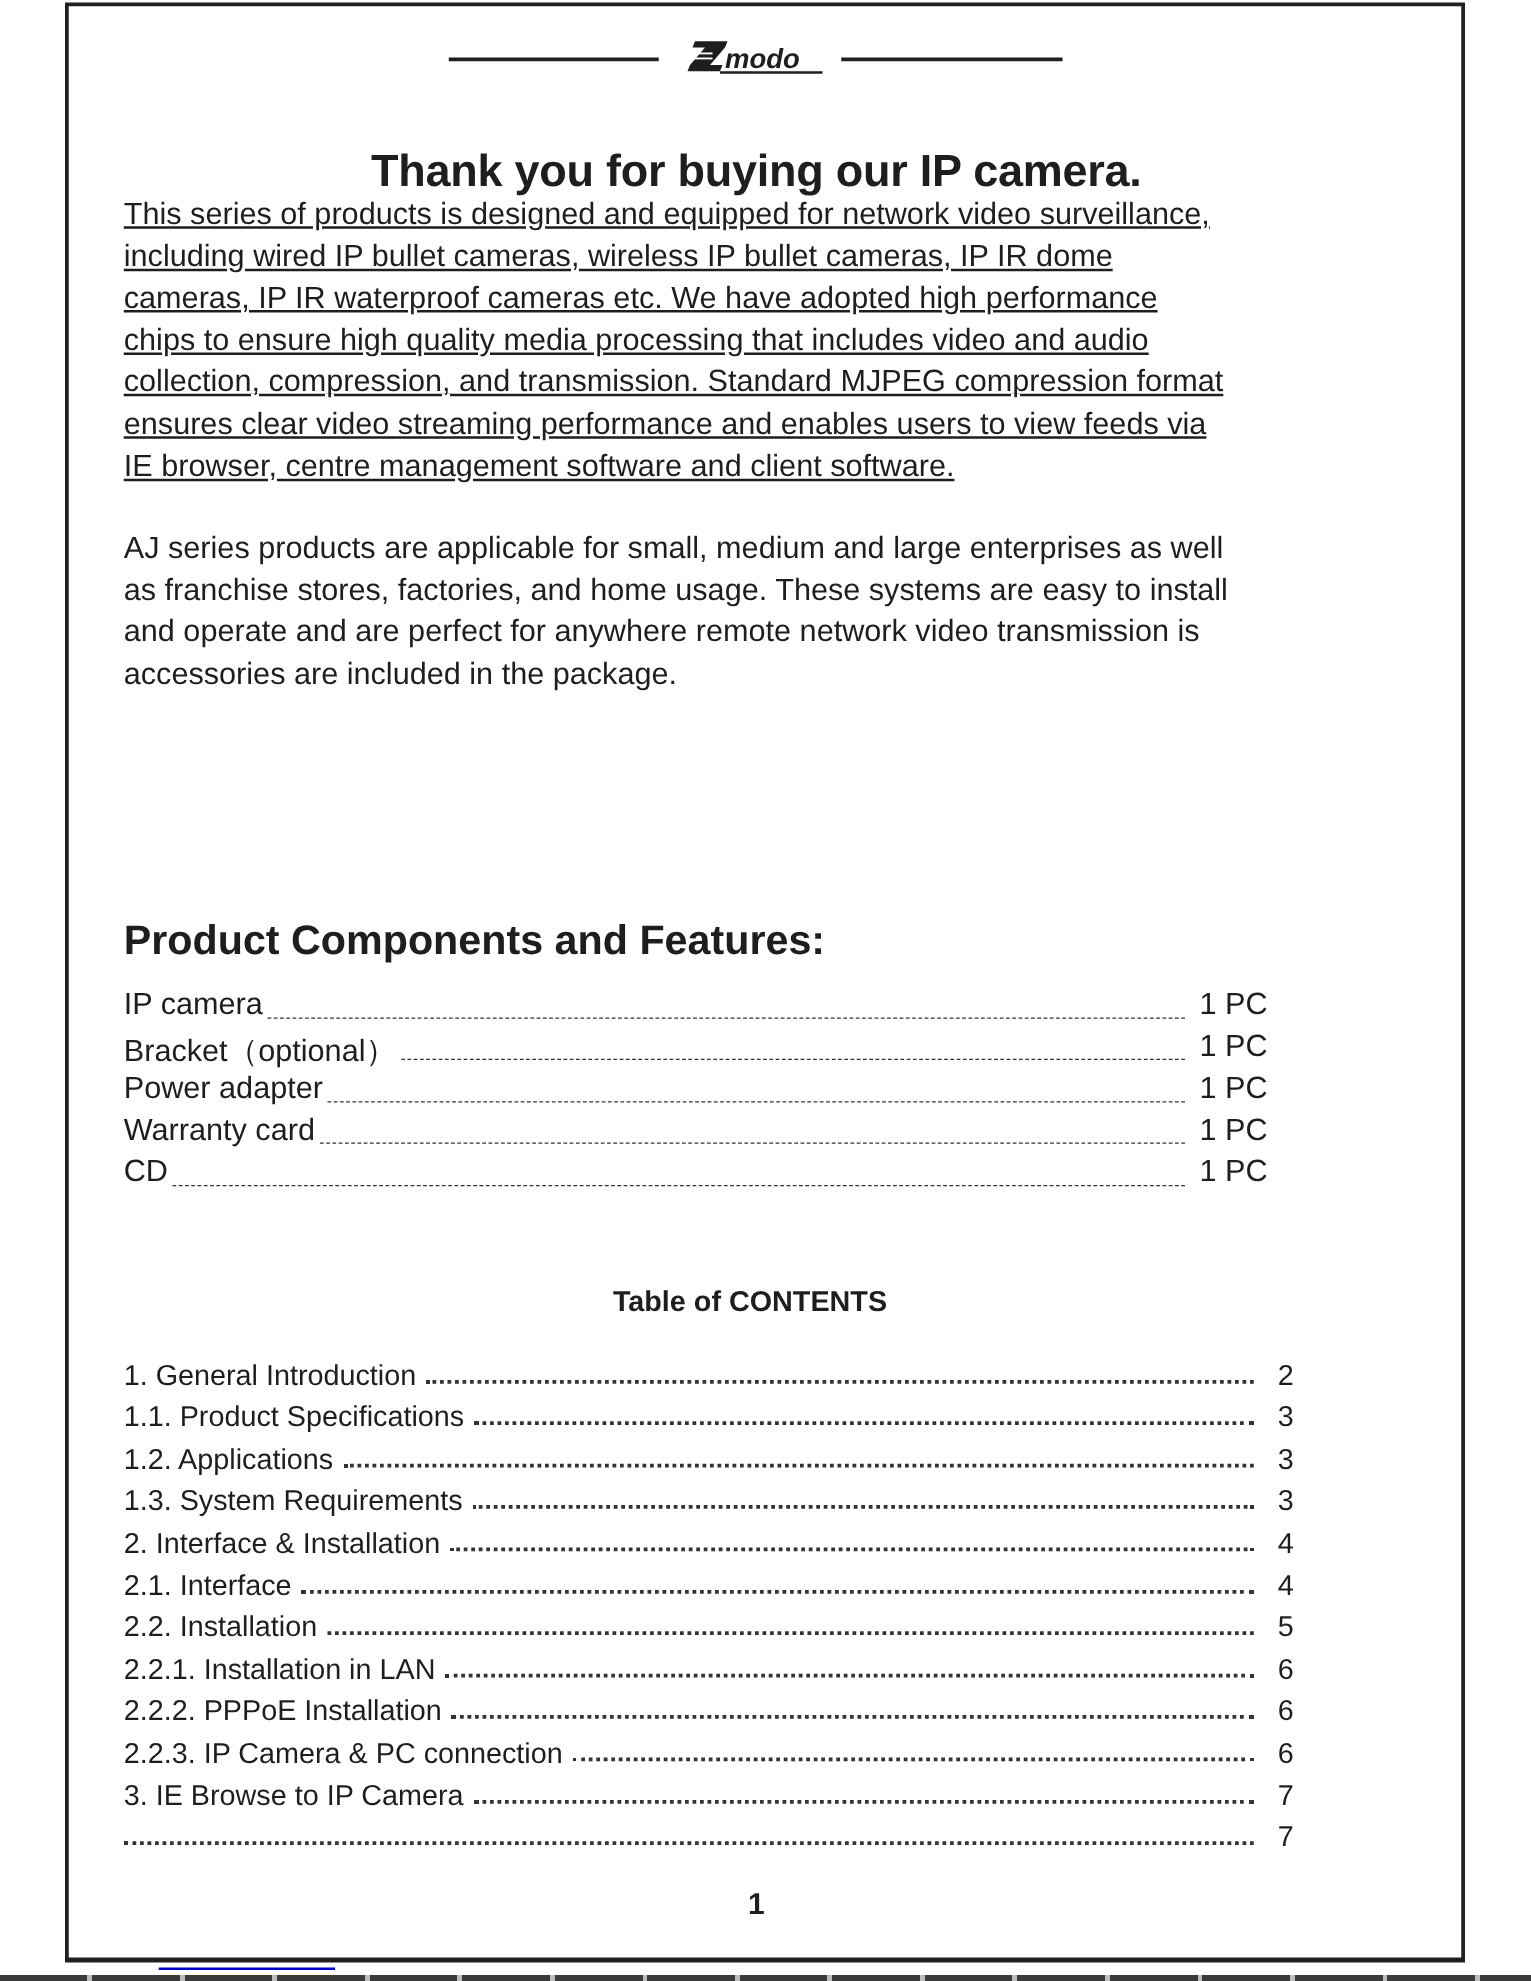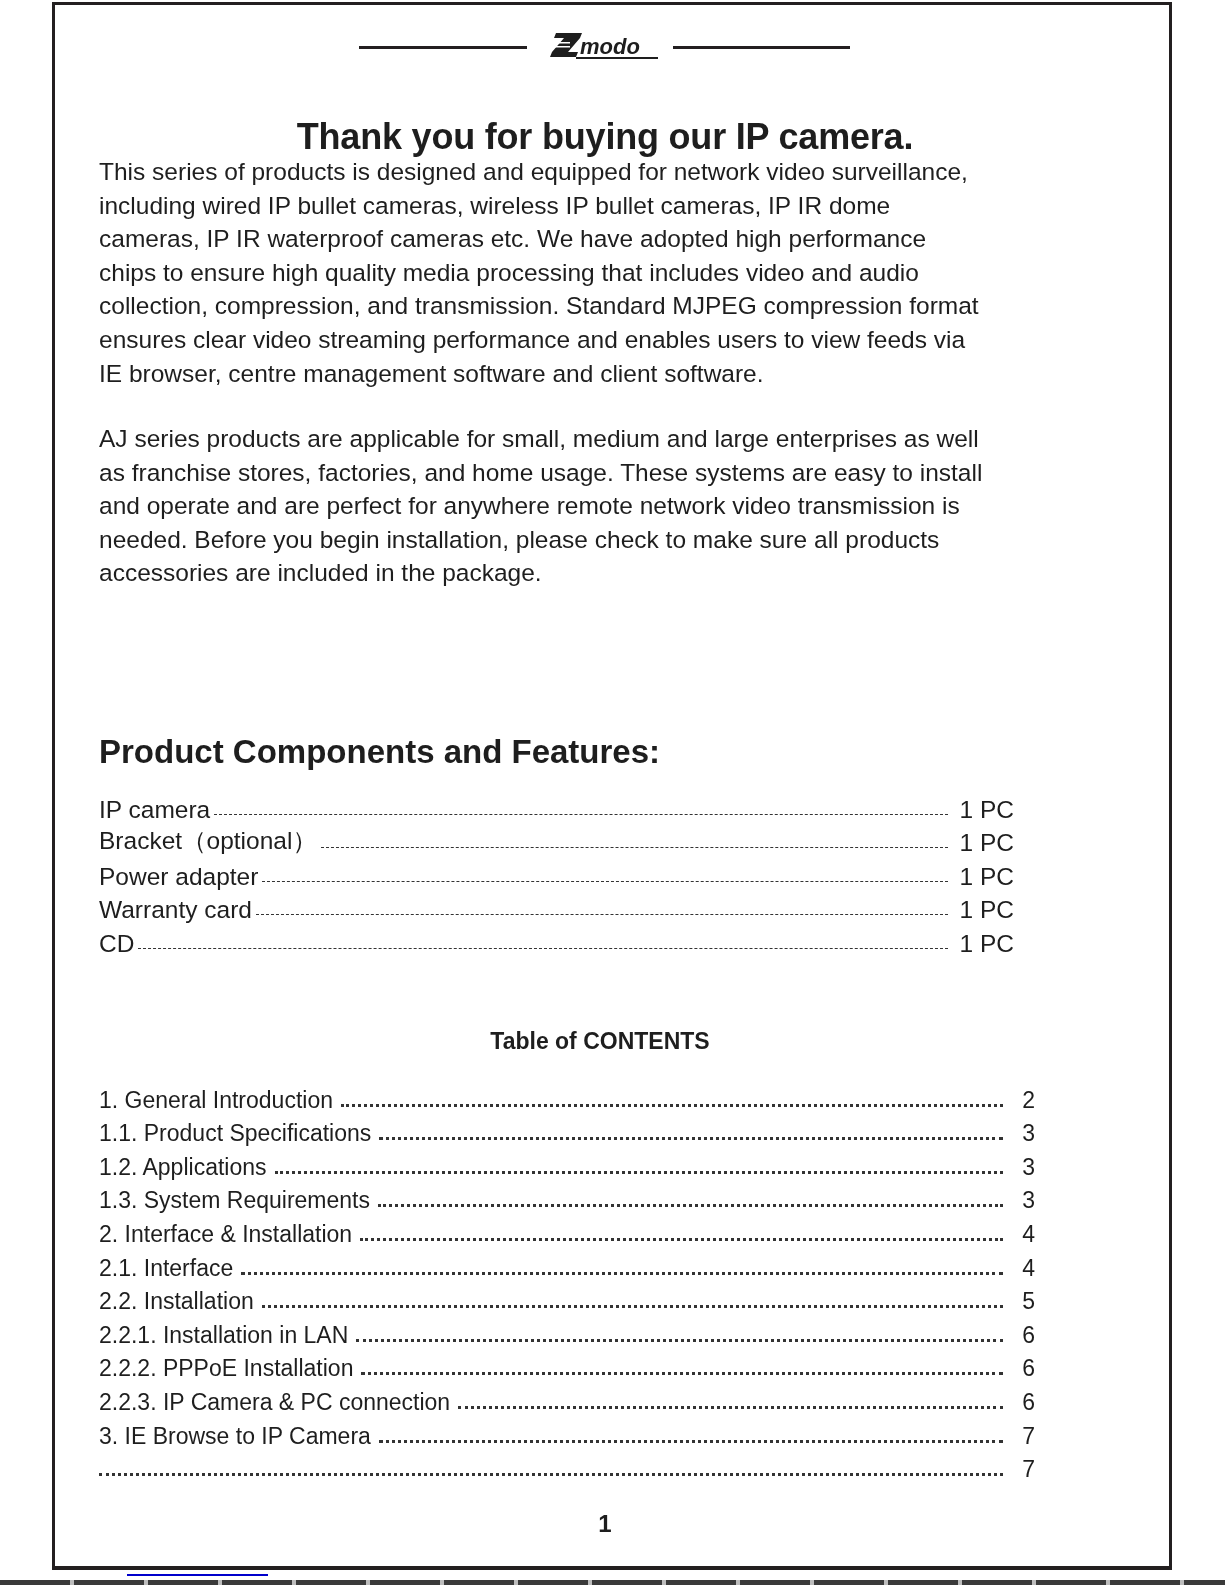--- a/index.html
+++ b/index.html
@@ -10,25 +10,25 @@
   .bottom-strip { position: absolute; left: 0; top: 1580px; width: 1225px; height: 5px;
            background: repeating-linear-gradient(90deg, #3a3a3a 0 70px, #bdbdbd 70px 74px); }
   .header-rule { position: absolute; top: 46px; height: 3px; background: #231f20; }
   .rule-left { left: 359px; width: 168px; }
   .rule-right { left: 673px; width: 177px; }
   .logo { position: absolute; left: 546px; top: 30px; width: 116px; height: 30px; }
   .title { position: absolute; left: 0; width: 1210px; top: 92px; text-align: center;
            font-size: 36px; letter-spacing: -0.2px; }
   .para { position: absolute; left: 99px; width: 1030px; font-size: 24.5px; line-height: 33.6px; margin: 0; }
   .para .line { display: block; white-space: nowrap; }
-  .p1 { top: 155px; }
+  .p1 { top: 155px; text-decoration: underline; }
   .p2 { top: 422px; }
   .h2 { position: absolute; left: 99px; top: 733px; font-size: 33px; font-weight: bold; margin: 0; }
   .components { position: absolute; left: 99px; top: 790px; width: 915px; }
-  .comp-row { display: flex; align-items: flex-end; height: 33.6px; font-size: 24.5px; }
+  .comp-row { display: flex; height: 33.6px; font-size: 24.5px; }
   .comp-row .label { white-space: nowrap; padding-right: 4px; }
   .comp-row .leader { flex: 1; border-bottom: 1.5px dashed #333; margin-bottom: 9px; }
   .comp-row .qty { white-space: nowrap; padding-left: 4px; width: 62px; text-align: right; }
   .toc-title { position: absolute; left: 0; width: 1192px; top: 1024px; text-align: center;
                font-size: 23px; font-weight: bold; margin: 4px; }
   .toc { position: absolute; left: 99px; top: 1080px; width: 936px; }
   .toc-row { display: flex; align-items: flex-end; height: 33.6px; font-size: 23px; }
   .toc-row .label { white-space: nowrap; padding-right: 8px; }
   .toc-row .leader { flex: 1; border-bottom: 3px dotted #333; margin-bottom: 7px; }
   .toc-row .page { width: 28px; text-align: right; padding-left: 4px; }
@@ -65,21 +65,20 @@
   <span class="line">chips to ensure high quality media processing that includes video and audio</span>
   <span class="line">collection, compression, and transmission. Standard MJPEG compression format</span>
   <span class="line">ensures clear video streaming performance and enables users to view feeds via</span>
   <span class="line">IE browser, centre management software and client software.</span>
 </p>
 
 <p class="para p2">
   <span class="line">AJ series products are applicable for small, medium and large enterprises as well</span>
   <span class="line">as franchise stores, factories, and home usage. These systems are easy to install</span>
   <span class="line">and operate and are perfect for anywhere remote network video transmission is</span>
-  <span class="line">needed. Before you begin installation, please check to make sure all products</span>
   <span class="line">accessories are included in the package.</span>
 </p>
 
 <h2 class="h2">Product Components and Features:</h2>
 
 <div class="components">
   <div class="comp-row">
     <span class="label">IP camera</span>
     <span class="leader"></span>
     <span class="qty">1 PC</span>

